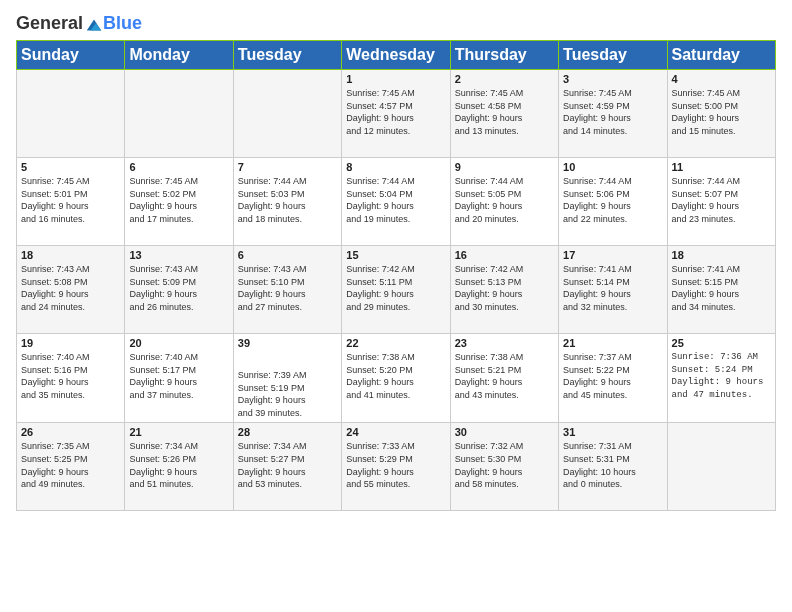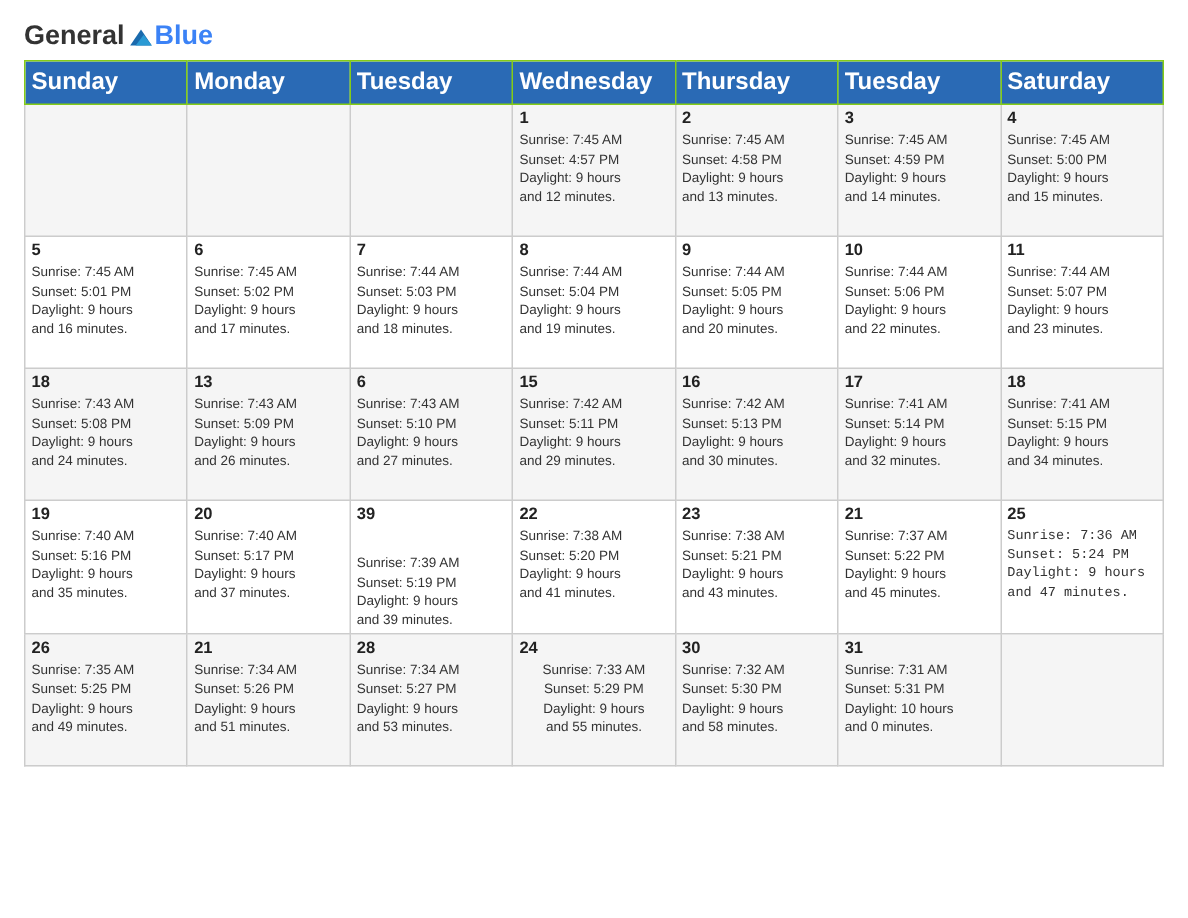--- a/index.html
+++ b/index.html
@@ -341,21 +341,21 @@
           </td>
           <td>
             <div class="day-number">28</div>
             <div class="day-info" style="white-space: pre-line;">Sunrise: 7:34 AM
 Sunset: 5:27 PM
 Daylight: 9 hours
 and 53 minutes.</div>
           </td>
           <td>
             <div class="day-number">24</div>
-            <div class="day-info" style="white-space: pre-line; text-align: center;">Sunrise: 7:33 AM
+            <div class="day-info" style="white-space: pre-line;">Sunrise: 7:33 AM
 Sunset: 5:29 PM
 Daylight: 9 hours
 and 55 minutes.</div>
           </td>
           <td>
             <div class="day-number">30</div>
             <div class="day-info" style="white-space: pre-line;">Sunrise: 7:32 AM
 Sunset: 5:30 PM
 Daylight: 9 hours
 and 58 minutes.</div>

